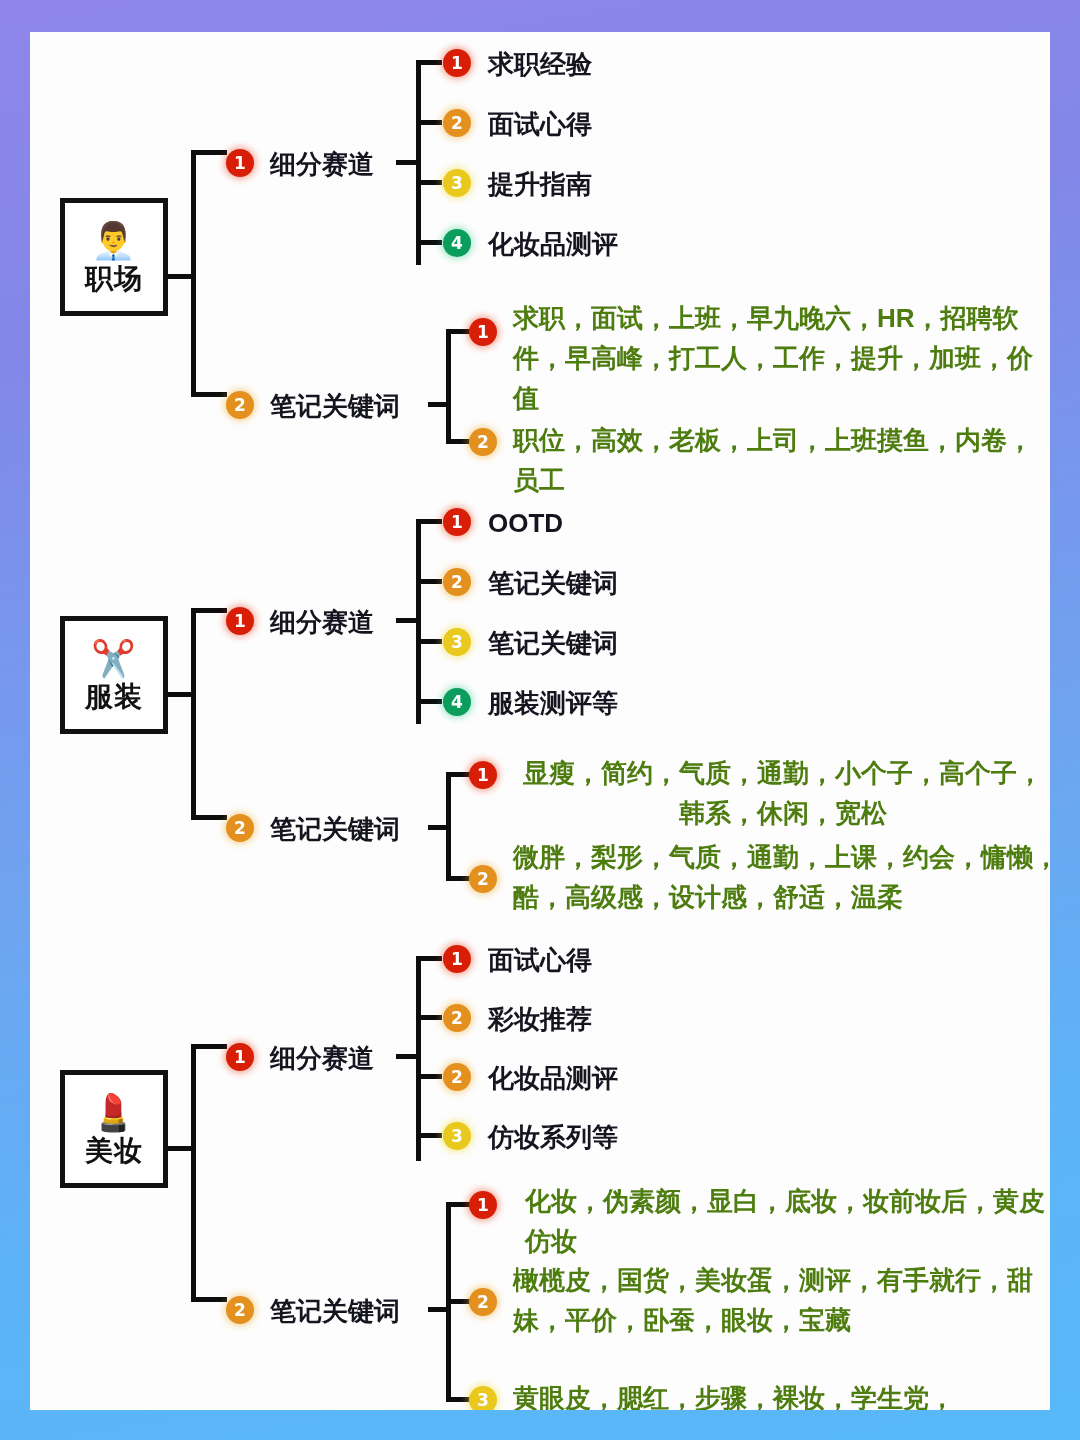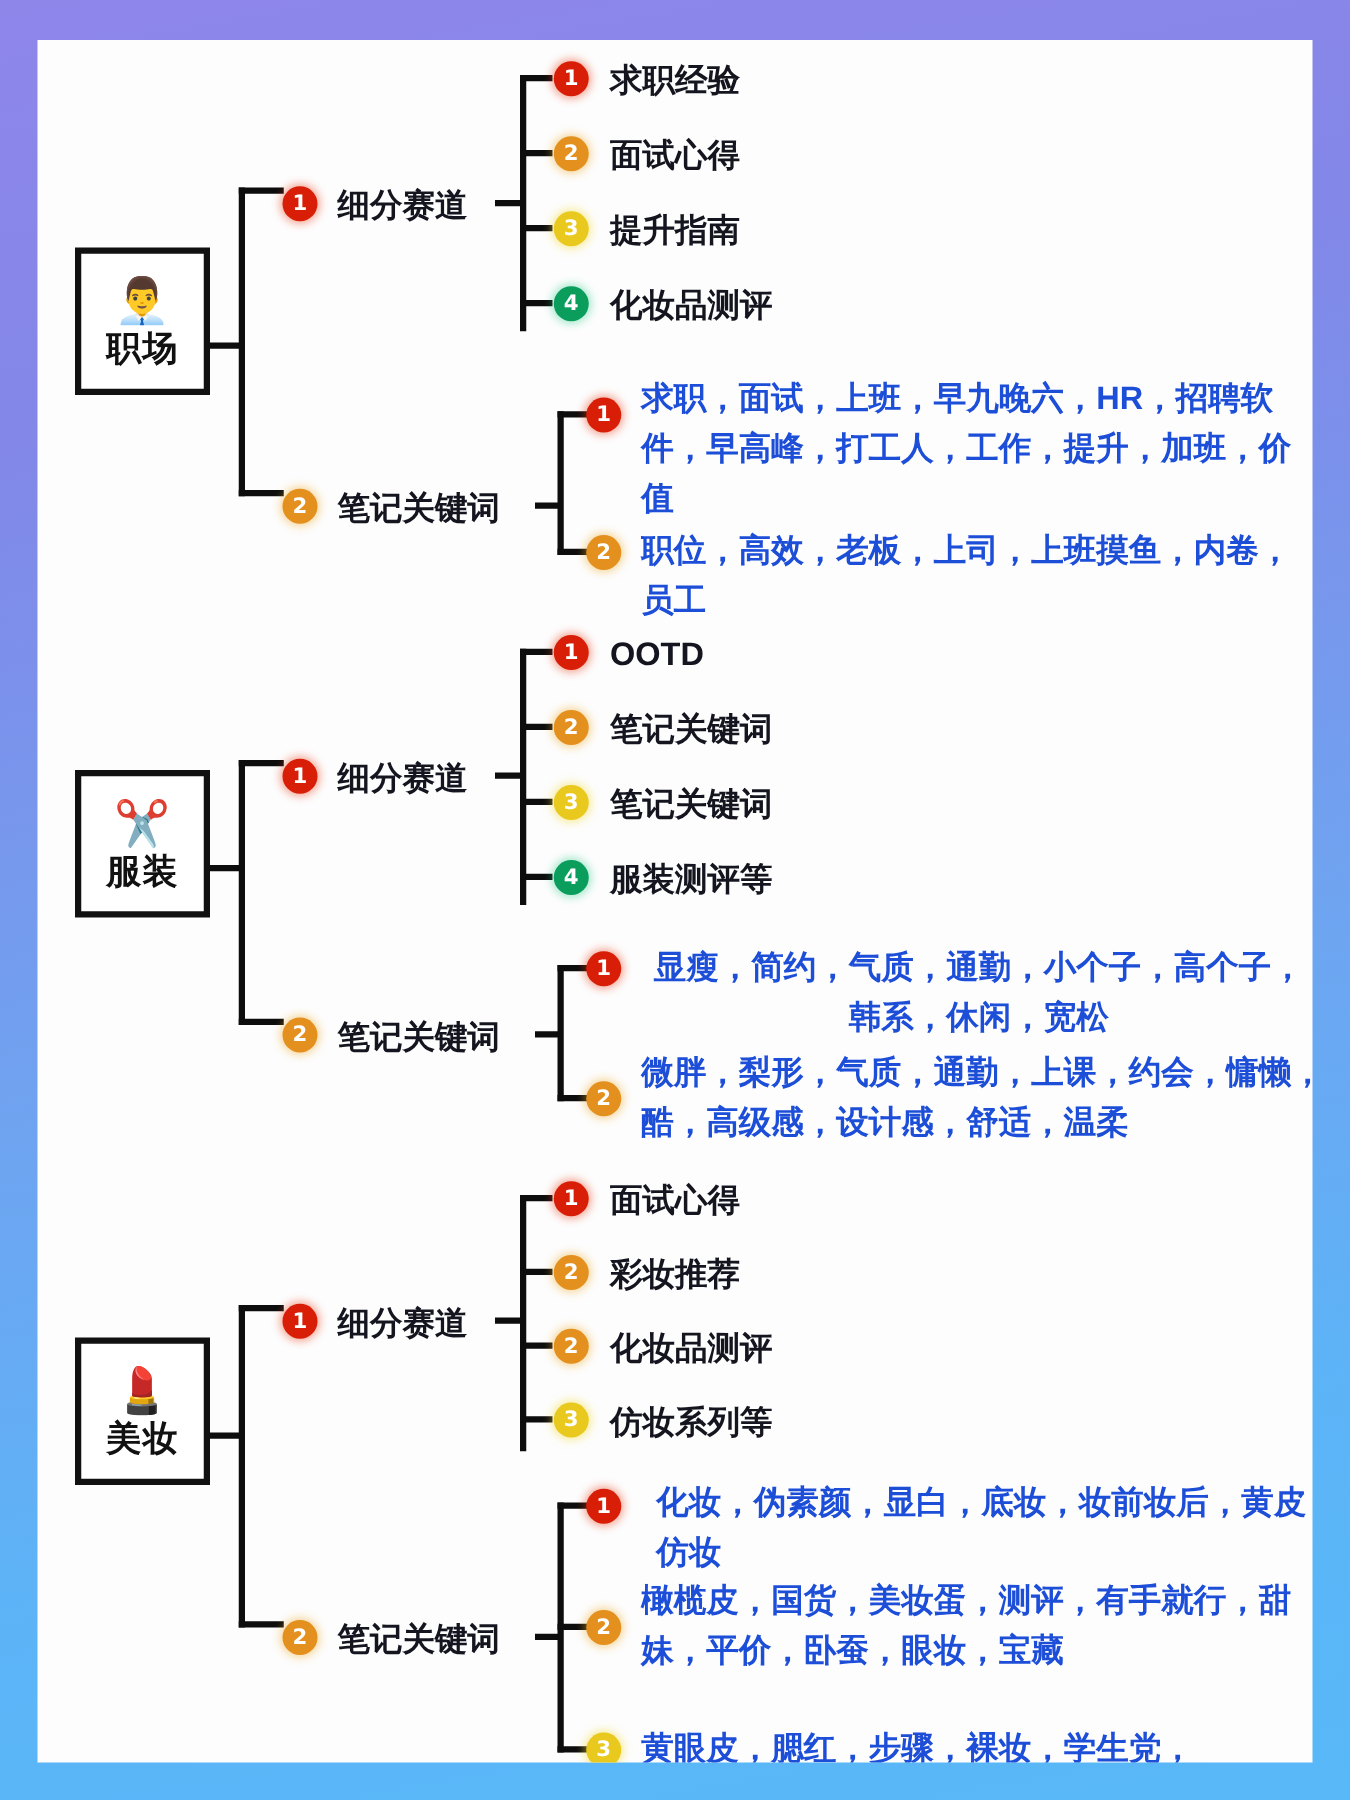--- a/index.html
+++ b/index.html
@@ -95,21 +95,21 @@
     font-size: 26px;
     font-weight: bold;
     color: #14151f;
     white-space: nowrap;
     line-height: 1;
   }
   .kw-text {
     position: absolute;
     font-size: 26px;
     font-weight: bold;
-    color: #1d4ed8;
+    color: #4d7c0f;
     line-height: 40px;
     letter-spacing: 0px;
   }
 </style>
 </head>
 <body>
 
 <div id="frame">
   <div id="canvas">
 

